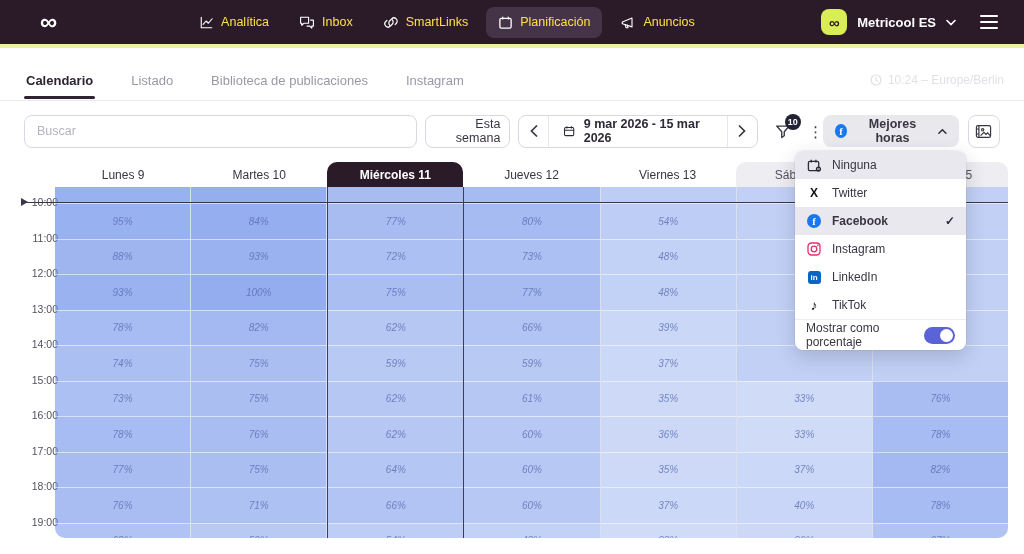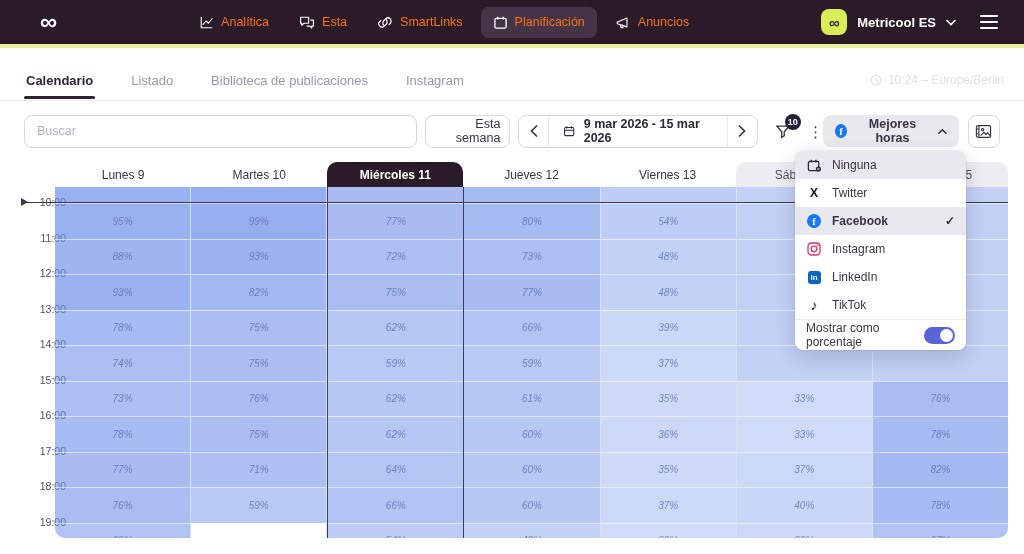--- a/index.html
+++ b/index.html
@@ -9,21 +9,21 @@
     font-family: "Liberation Sans", sans-serif; color:#3a3542;
   }
   
   .topnav { position:absolute; top:0; left:0; right:0; height:44px;
     background:#2b1b29; display:flex; align-items:center; z-index:30; }
   .accent-line { position:absolute; top:44px; left:0; right:0; height:4px;
     background:#eaf2a2; z-index:30; }
   .logo { margin-left:40px; color:#fff; font-size:24px; font-weight:bold; line-height:1; }
   .nav-items { display:flex; align-items:center; gap:6px; margin-left:130px; }
   .nav-item { display:flex; align-items:center; gap:7px; padding:8px 12px;
-    border-radius:8px; color:#f97316; font-size:12.5px; cursor:pointer; white-space:nowrap; }
+    border-radius:8px; color:#fde047; font-size:12.5px; cursor:pointer; white-space:nowrap; }
   .nav-item.active { background:#453447; }
   .nav-item svg { display:block; }
   .nav-right { margin-left:auto; display:flex; align-items:center; gap:10px; padding-right:26px; }
   .avatar { width:26px; height:26px; border-radius:8px; background:#d9ee55;
     display:flex; align-items:center; justify-content:center;
     color:#2b1b29; font-weight:bold; font-size:15px; }
   .account-name { color:#fff; font-size:13px; font-weight:600; }
   .hamburger { margin-left:14px; display:flex; flex-direction:column; gap:4px; cursor:pointer; }
   .hamburger i { display:block; width:18px; height:2px; background:#fff; border-radius:2px; }
   
@@ -59,21 +59,21 @@
     letter-spacing:0; line-height:1; user-select:none; }
   .best-hours-btn { margin-left:auto; height:32px; background:#e9e8ed; border:none;
     border-radius:8px; padding:0 12px; gap:8px; font-weight:600; }
   .media-btn { margin-left:9px; width:36px; justify-content:center; }
   
   .dayhead-row { position:absolute; top:162px; left:55px; width:953px; height:25px; display:flex; }
   .dayhead { flex:1; display:flex; align-items:center; justify-content:center;
     font-size:12px; color:#3a3542; cursor:pointer; }
   .dayhead.selected { background:#2b1b29; color:#fff; font-weight:600; border-radius:10px 10px 0 0; }
   .dayhead.weekend { background:#ededf2; color:#55505e; border-radius:10px 10px 0 0; }
-  .time-gutter { position:absolute; top:187px; left:0; width:67px; height:351px;margin-left:8px; }
+  .time-gutter { position:absolute; top:187px; left:0; width:67px; height:351px; }
   .hour-label { position:absolute; right:9px; transform:translateY(-55%);
     font-size:10.5px; color:#54505c; }
   .heatmap-grid { position:absolute; top:187px; left:55px; width:953px; height:351px;
     display:flex; overflow:hidden; border-radius:0 0 10px 10px; }
   .heat-col { flex:1; display:flex; flex-direction:column; border-right:1px solid rgba(125,145,205,.28); }
   .heat-col:last-child { border-right:none; }
   .heat-col.selected { border-left:1px solid #413c52; border-right:1px solid #413c52; }
   .heat-cell { height:35.5px; flex:none; display:flex; align-items:center; justify-content:center;
     border-top:1px solid rgba(255,255,255,.55); cursor:pointer; }
   .heat-cell.strip { height:16px; border-top:none; }
@@ -126,21 +126,21 @@
         </span>
         <span>Analítica</span>
       </div>
       <div class="nav-item">
         <span>
           <svg width="16" height="15" viewBox="0 0 20 18" fill="none" stroke="#fff" stroke-width="1.4" stroke-linejoin="round">
             <path d="M2 2.5h10v7.5H6l-2.5 2.5V10H2z"></path>
             <path d="M14 6h4v7.5h-2v2.5L13.5 13.5H9.5"></path>
           </svg>
         </span>
-        <span>Esta</span>
+        <span>Inbox</span>
       </div>
       <div class="nav-item">
         <span>
           <svg width="16" height="15" viewBox="0 0 20 18" fill="none" stroke="#fff" stroke-width="1.5" stroke-linecap="round">
             <path d="M8.5 12.5a4 4 0 010-5.7l2.3-2.3a4 4 0 015.7 5.7l-1.4 1.4"></path>
             <path d="M11.5 5.5a4 4 0 010 5.7l-2.3 2.3a4 4 0 01-5.7-5.7l1.4-1.4"></path>
           </svg>
         </span>
         <span>SmartLinks</span>
       </div>
@@ -291,24 +291,27 @@
       <div class="heat-cell" style="background: rgba(102, 138, 232, 0.56);">
         <span class="heat-val">76%</span>
       </div>
       <div class="heat-cell" style="background: rgba(102, 138, 232, 0.514);">
         <span class="heat-val">68%</span>
       </div>
     </div>
     <div class="heat-col">
       <div class="heat-cell strip" style="background: rgba(102, 138, 232, 0.694);"></div>
       <div class="heat-cell" style="background: rgba(102, 138, 232, 0.694);">
-        <span class="heat-val">99%</span>
+        <span class="heat-val">84%</span>
       </div>
       <div class="heat-cell" style="background: rgba(102, 138, 232, 0.66);">
         <span class="heat-val">93%</span>
+      </div>
+      <div class="heat-cell" style="background: rgba(102, 138, 232, 0.7);">
+        <span class="heat-val">100%</span>
       </div>
       <div class="heat-cell" style="background: rgba(102, 138, 232, 0.596);">
         <span class="heat-val">82%</span>
       </div>
       <div class="heat-cell" style="background: rgba(102, 138, 232, 0.557);">
         <span class="heat-val">75%</span>
       </div>
       <div class="heat-cell" style="background: rgba(102, 138, 232, 0.557);">
         <span class="heat-val">75%</span>
       </div>

